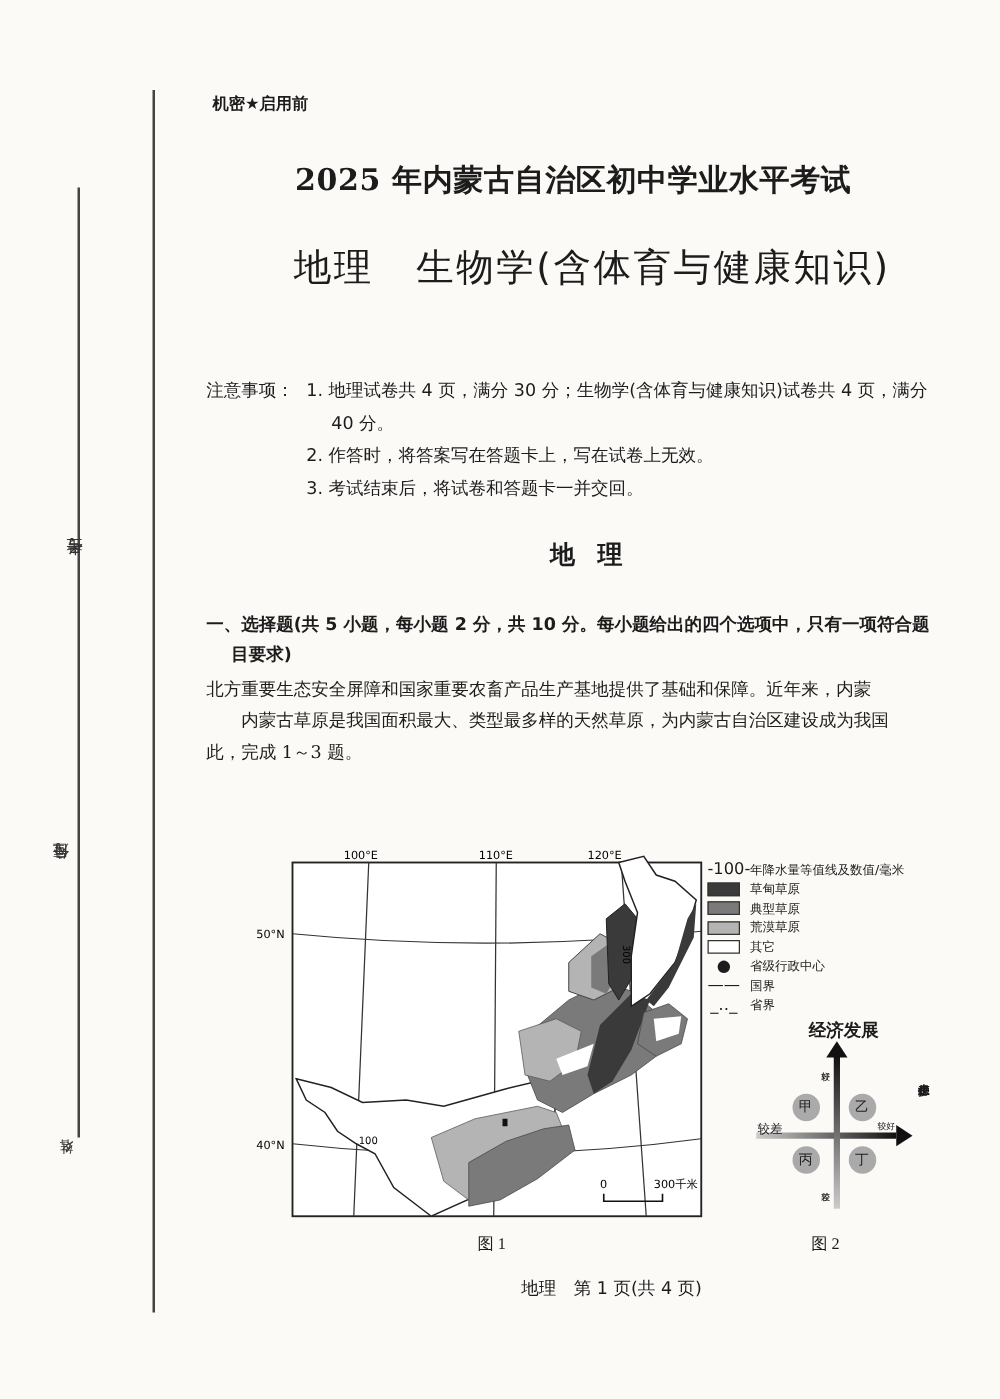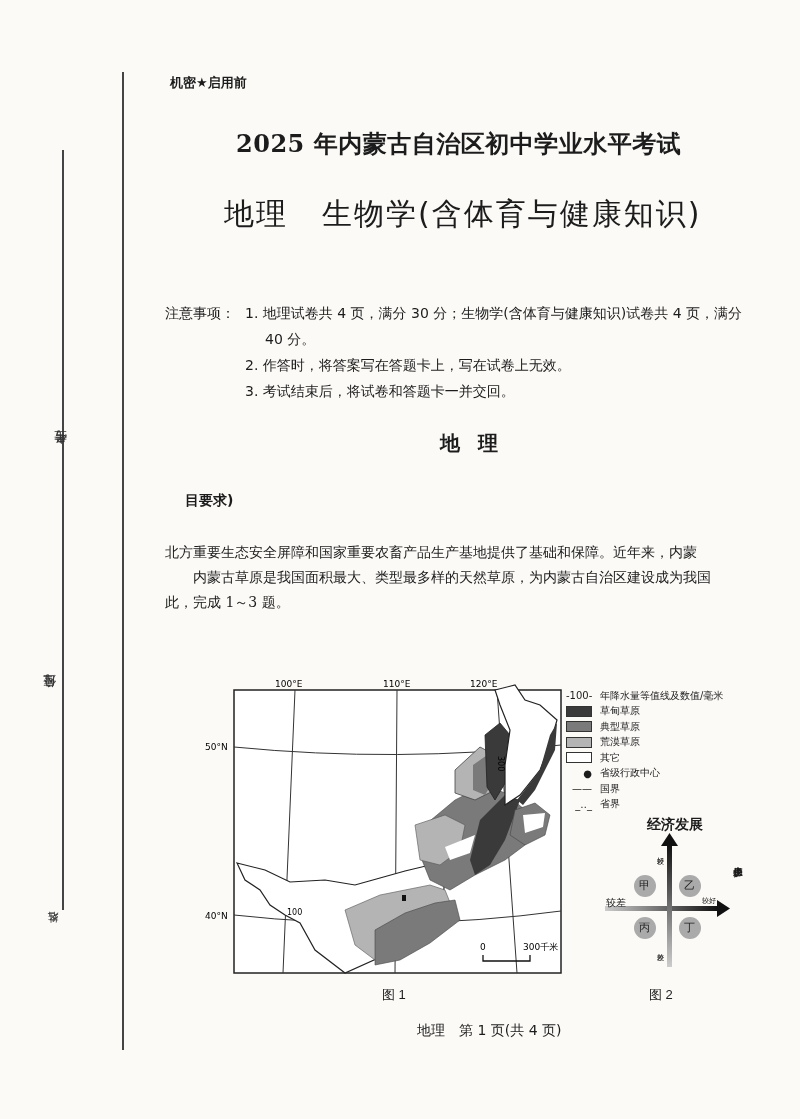--- a/index.html
+++ b/index.html
@@ -4,42 +4,42 @@
 <style>
   * { box-sizing: border-box; margin: 0; padding: 0; }
   html, body { width: 800px; height: 1119px; background: #fbfaf7; overflow: hidden; }
   body { position: relative; font-family: "DejaVu Serif", "Liberation Serif", serif; color: #1c1c1c; }
 
   .margin-line { position: absolute; background: #444; width: 1.5px; }
   .margin-label { position: absolute; writing-mode: vertical-rl; transform: rotate(180deg); font-size: 13px; font-family: "DejaVu Sans", sans-serif; color: #333; letter-spacing: 1px; }
 
   .secret { position: absolute; left: 170px; top: 74px; font-size: 13px; font-weight: bold; font-family: "DejaVu Sans", sans-serif; }
   .title1 { position: absolute; left: 236px; top: 128px; font-size: 24px; font-weight: bold; font-family: "DejaVu Serif", serif; letter-spacing: 0.5px; }
-  .title2 { position: absolute; left: 224px; top: 194px; font-size: 30px; font-family: "DejaVu Sans", sans-serif; letter-spacing: 2px; }
+  .title2 { position: absolute; left: 235px; top: 194px; font-size: 30px; font-family: "DejaVu Sans", sans-serif; letter-spacing: 2px; }
   .title2 .gap { display: inline-block; width: 34px; }
 
   .notes { position: absolute; left: 165px; top: 300px; width: 630px; font-size: 14px; line-height: 26px; font-family: "DejaVu Sans", sans-serif; }
   .notes .head { font-weight: normal; position: absolute; left: 0; top: 0; }
   .notes .item { position: absolute; white-space: nowrap; }
 
   .section-title { position: absolute; left: 440px; top: 430px; font-size: 20px; font-weight: bold; font-family: "DejaVu Sans", sans-serif; letter-spacing: 18px; }
 
   .q-head { position: absolute; left: 165px; top: 488px; width: 630px; font-size: 14px; line-height: 24px; font-weight: bold; font-family: "DejaVu Sans", sans-serif; }
   .q-head .l2 { padding-left: 20px; display: block; }
 
   .passage { position: absolute; left: 165px; top: 540px; width: 630px; font-size: 14px; line-height: 25px; font-family: "DejaVu Serif", serif; text-align: justify; }
   .passage .ln { display: block; white-space: nowrap; }
 
-  .fig1-caption, .fig2-caption { position: absolute; font-size: 13px; font-family: Liberation Sans, sans-serif; }
+  .fig1-caption, .fig2-caption { position: absolute; font-size: 13px; font-family: Liberation Serif, serif; }
   .footer { position: absolute; left: 395px; top: 1022px; font-size: 14px; font-family: "DejaVu Sans", sans-serif; margin-left: 22px; }
 
   .legend { position: absolute; left: 566px; top: 688px; font-size: 10px; font-family: "DejaVu Sans", sans-serif; }
   .legend .row { display: flex; align-items: center; height: 15.5px; }
   .legend .sw { width: 26px; height: 11px; border: 1px solid #333; margin-right: 8px; }
-  .legend .sym { width: 26px; margin-right: 8px; text-align: right; font-size: 10px; }
+  .legend .sym { width: 26px; margin-right: 8px; text-align: center; font-size: 13px; }
 
   .fig2 { position: absolute; left: 600px; top: 820px; width: 140px; height: 150px; }
 </style>
 </head>
 <body>
 
 <div class="margin-line" style="left:62px; top:150px; height:760px;"></div>
 <div class="margin-line" style="left:122px; top:72px; height:978px;"></div>
 <div class="margin-label" style="left:52px; top:452px;">考生号</div>
 <div class="margin-label" style="left:41px; top:696px;">座位号</div>
@@ -55,20 +55,21 @@
   <span class="head">注意事项：</span>
   <span class="item" style="left:80px; top:0;">1. 地理试卷共 4 页，满分 30 分；生物学(含体育与健康知识)试卷共 4 页，满分</span>
   <span class="item" style="left:100px; top:26px;">40 分。</span>
   <span class="item" style="left:80px; top:52px;">2. 作答时，将答案写在答题卡上，写在试卷上无效。</span>
   <span class="item" style="left:80px; top:78px;">3. 考试结束后，将试卷和答题卡一并交回。</span>
 </div>
 
 <div class="section-title">地理</div>
 
 <div class="q-head">
+  <span>一、选择题(共 5 小题，每小题 2 分，共 10 分。每小题给出的四个选项中，只有一项符合题</span>
   <span class="l2">目要求)</span>
 </div>
 
 <div class="passage">
   <span class="ln">北方重要生态安全屏障和国家重要农畜产品生产基地提供了基础和保障。近年来，内蒙</span>
   <span class="ln">　　内蒙古草原是我国面积最大、类型最多样的天然草原，为内蒙古自治区建设成为我国</span>
   <span class="ln">此，完成 1～3 题。</span>
 </div>
 
 <svg style="position:absolute; left:205px; top:675px;" width="360" height="300" viewBox="0 0 360 300">

